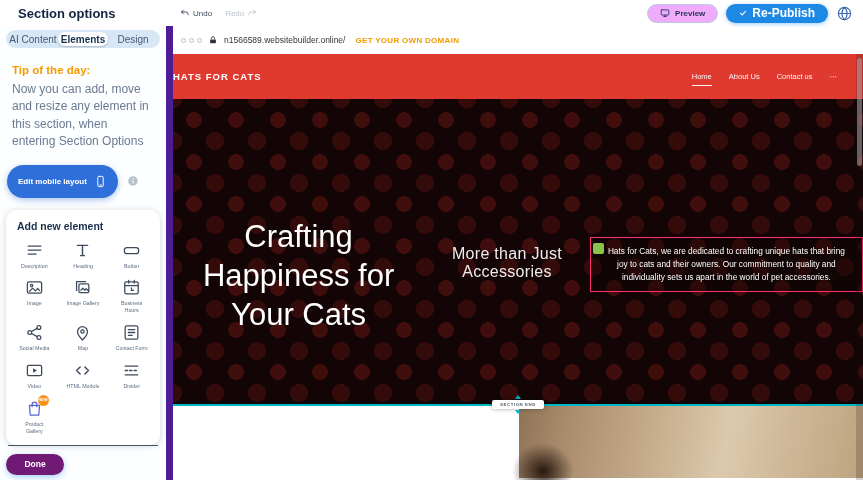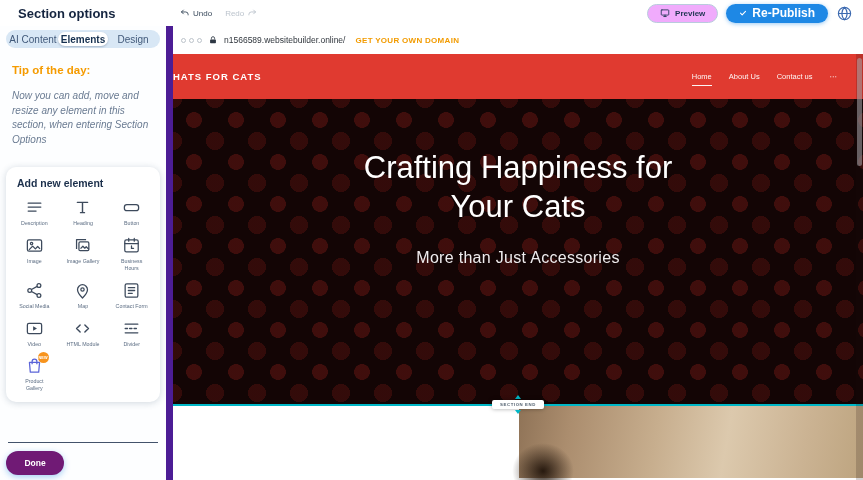--- a/index.html
+++ b/index.html
@@ -21,21 +21,21 @@
   .btn-republish .btn-ic { width:8px; height:8px; }
   .globe { width:17px; height:17px; color:#3c6ab0; cursor:pointer; display:inline-flex; }
   [data-icon] svg, .btn-ic svg, .h-ic svg { width:100%; height:100%; display:block; }
 
   
   .sidebar { position:absolute; top:26px; left:0; width:166px; bottom:0; background:#fdfeff; display:flex; flex-direction:column; padding:4px 6px 2px; }
   .tabs { display:flex; background:#d8e7f5; border-radius:9px; padding:2px; height:18px; flex:none; }
   .tab { flex:1; display:flex; align-items:center; justify-content:center; font-size:10px; color:#41597a; border-radius:7px; cursor:pointer; }
   .tab.active { background:#fff; color:#16304f; font-weight:700; box-shadow:0 1px 2px rgba(20,40,70,.25); }
   .tip-heading { margin:16px 6px 5px; color:#f59b00; font-size:11.5px; font-weight:700; }
-  .tip-body { margin:8px 6px; font-size:10px; color:#6a7b92; line-height:1.45;font-style:italic; }
+  .tip-body { margin:0 6px; font-size:12px; color:#6a7b92; line-height:1.45; }
   .edit-row { display:flex; align-items:center; gap:9px; margin:14px 0 0 1px; flex:none; }
   .btn-edit-mobile { display:flex; align-items:center; gap:7px; background:#2e6fd9; color:#fff; border:none; border-radius:17px; height:33px; padding:0 11px; font-size:8px; font-weight:700; cursor:pointer; box-shadow:0 2px 6px rgba(46,111,217,.4); font-family:inherit; }
   .btn-edit-mobile .phone { width:13px; height:13px; }
   .info { width:12px; height:12px; display:inline-flex; cursor:pointer; }
   .add-panel { margin-top:12px; background:#fff; border-radius:10px; box-shadow:0 1px 7px rgba(30,60,90,.20); padding:9px 5px 10px; flex:none; }
   .add-title { font-size:10.5px; font-weight:700; color:#1b2f4b; margin:1px 0 9px 6px; }
   .el-grid { display:grid; grid-template-columns:repeat(3,1fr); row-gap:9px; column-gap:2px; }
   .el-item { display:flex; flex-direction:column; align-items:center; gap:3px; cursor:pointer; position:relative; }
   .el-icon { width:19px; height:19px; color:#3d4a5c; display:inline-flex; }
   .el-icon.tint { color:#5b64d8; }
@@ -60,21 +60,21 @@
   .site-nav { margin-left:auto; display:flex; gap:17px; align-items:center; padding-right:26px; }
   .nav-item { color:#fff; font-size:7.5px; position:relative; opacity:.95; cursor:pointer; }
   .nav-item.active::after { content:""; position:absolute; left:0; right:0; bottom:-5px; height:1.5px; background:#fff; }
 
   .hero { position:relative; height:307px; border-bottom:2px solid #00b7c6;
     background-color:#130505;
     background-image:
       radial-gradient(rgba(148,32,27,.34) 26%, rgba(148,32,27,0) 27%),
       radial-gradient(rgba(92,18,15,.45) 30%, rgba(92,18,15,0) 31%);
     background-size:42px 42px, 42px 42px; background-position:0 0, 21px 21px;
-    display:flex; flex-direction:column; align-items:center; text-align:center; }
+    display:flex; flex-direction:row; align-items:center; text-align:center; }
   .headline { margin-top:50px; color:#fff; font-size:31px; line-height:1.25; font-weight:400; cursor:pointer; }
   .subtitle { margin-top:22px; color:#efecee; font-size:16px; letter-spacing:.3px; cursor:pointer; }
   .hero-card { margin-top:26px; width:330px; border:1.3px solid #ff3076; background:rgba(12,4,4,.35); padding:7px 11px; position:relative; cursor:pointer; }
   .hero-card p { color:#fff; font-size:8.3px; line-height:1.55; }
   .drag { position:absolute; left:2px; top:5px; width:11px; height:11px; background:#8bc34a; border-radius:2px; cursor:grab; }
 
   .section-end { position:absolute; left:50%; bottom:-10px; transform:translateX(-50%); display:flex; flex-direction:column; align-items:center; gap:1px; z-index:4; cursor:ns-resize; }
   .tri { width:0; height:0; border-left:3.5px solid transparent; border-right:3.5px solid transparent; }
   .tri.up { border-bottom:4.5px solid #00b7c6; }
   .tri.down { border-top:4.5px solid #00b7c6; }
@@ -150,20 +150,38 @@
   </div>
         <div class="tab active">
     <span class="tab-label">Elements</span>
   </div>
         <div class="tab">
     <span class="tab-label">Design</span>
   </div>
       </div>
     <div class="tip-heading">Tip of the day:</div>
     <div class="tip-body">Now you can add, move and resize any element in this section, when entering Section Options</div>
+    <div class="edit-row">
+      <button class="btn-edit-mobile">
+        <span>Edit mobile layout</span>
+        <span class="btn-ic phone" data-icon="phone-icon">
+            <svg viewBox="0 0 24 24" fill="none" stroke="currentColor" stroke-width="1.8" stroke-linecap="round">
+              <rect x="7" y="2.5" width="10" height="19" rx="2.5"></rect>
+              <path d="M10.5 18.5h3"></path>
+            </svg>
+          </span>
+      </button>
+      <span class="info" data-icon="info-icon">
+          <svg viewBox="0 0 24 24">
+            <circle cx="12" cy="12" r="9.5" fill="#b7c1cc"></circle>
+            <circle cx="12" cy="7.6" r="1.4" fill="#fff"></circle>
+            <rect x="10.9" y="10.3" width="2.2" height="7" rx="1.1" fill="#fff"></rect>
+          </svg>
+        </span>
+    </div>
     <div class="add-panel">
       <div class="add-title">Add new element</div>
       <div class="el-grid">
           <div class="el-item">
     <span class="el-icon">
               <svg viewBox="0 0 24 24" fill="none" stroke="currentColor" stroke-width="1.6" stroke-linecap="round">
                 <path d="M4 6.5h16M4 11.5h16M4 16.5h10"></path>
               </svg>
             </span>
     <span class="el-label">Description</span>
@@ -312,20 +330,24 @@
             <span class="nav-item">⋯</span>
           </nav>
       </div>
 
       <div class="hero">
         <div class="headline">
           <div>Crafting Happiness for</div>
           <div>Your Cats</div>
         </div>
         <div class="subtitle">More than Just Accessories</div>
+        <div class="hero-card">
+          <span class="drag"></span>
+          <p>Hats for Cats, we are dedicated to crafting unique hats that bring joy to cats and their owners. Our commitment to quality and individuality sets us apart in the world of pet accessories.</p>
+        </div>
         <div class="section-end">
           <span class="tri up"></span>
           <span class="se-box">SECTION END</span>
           <span class="tri down"></span>
         </div>
       </div>
 
       <div class="below">
         <div class="next-img"></div>
       </div>

